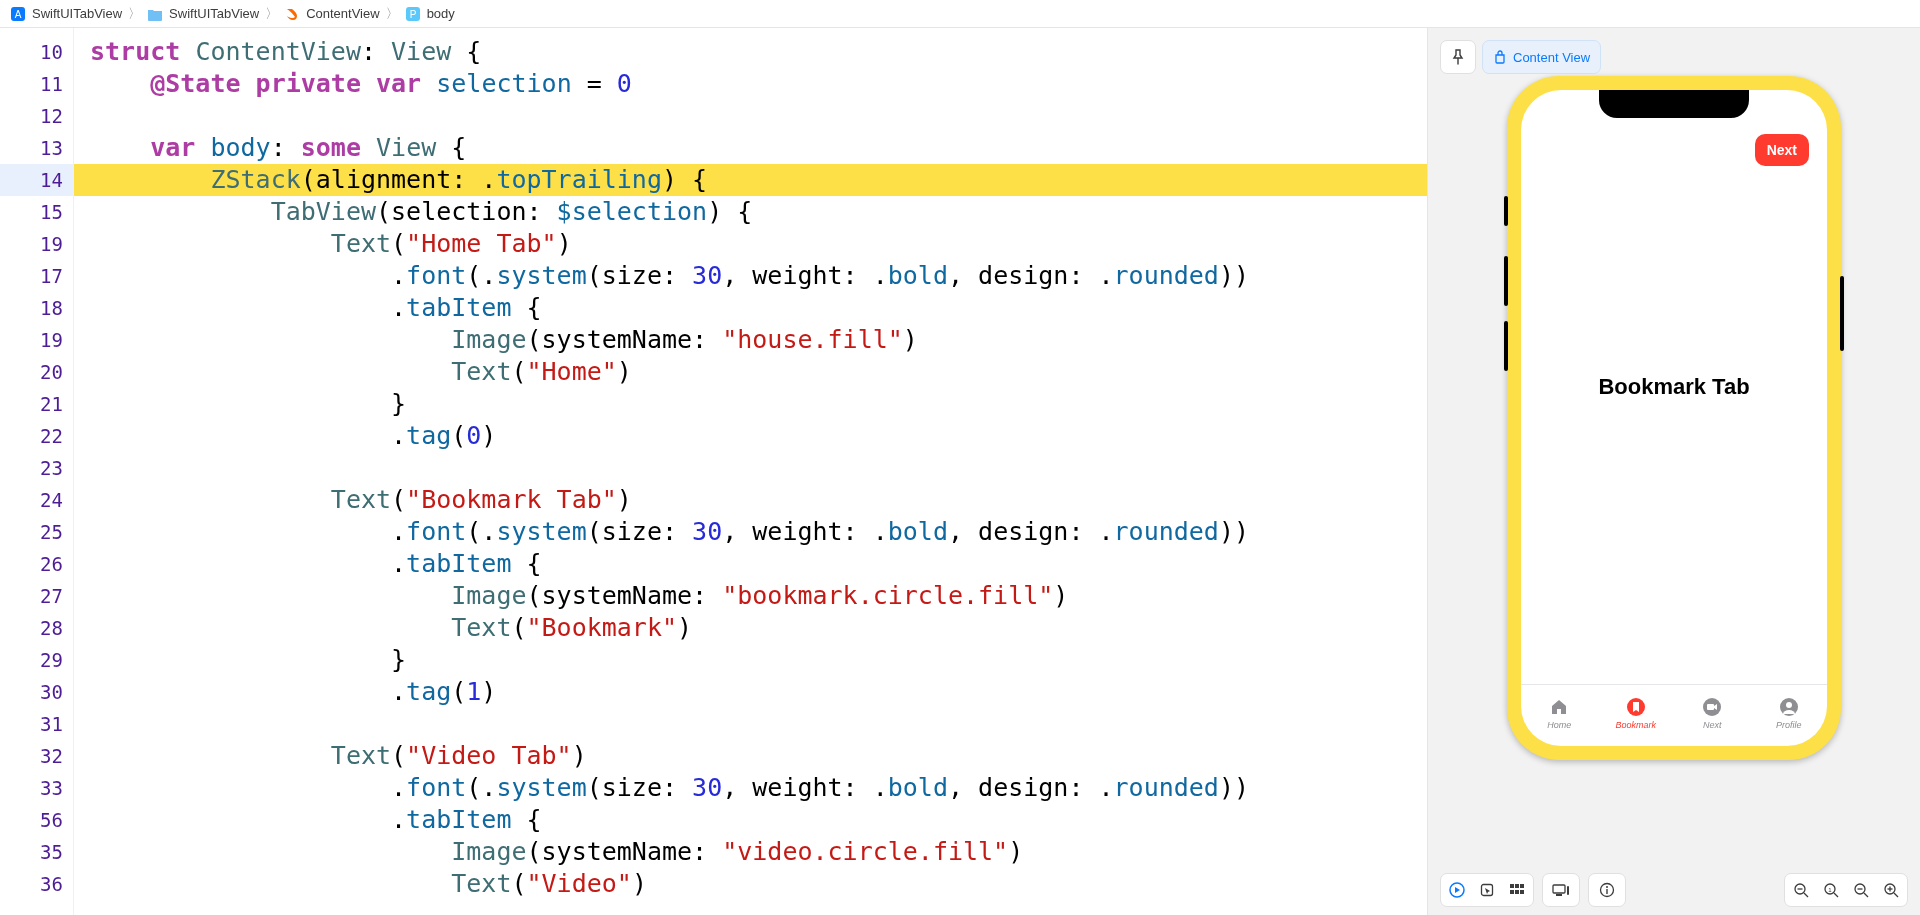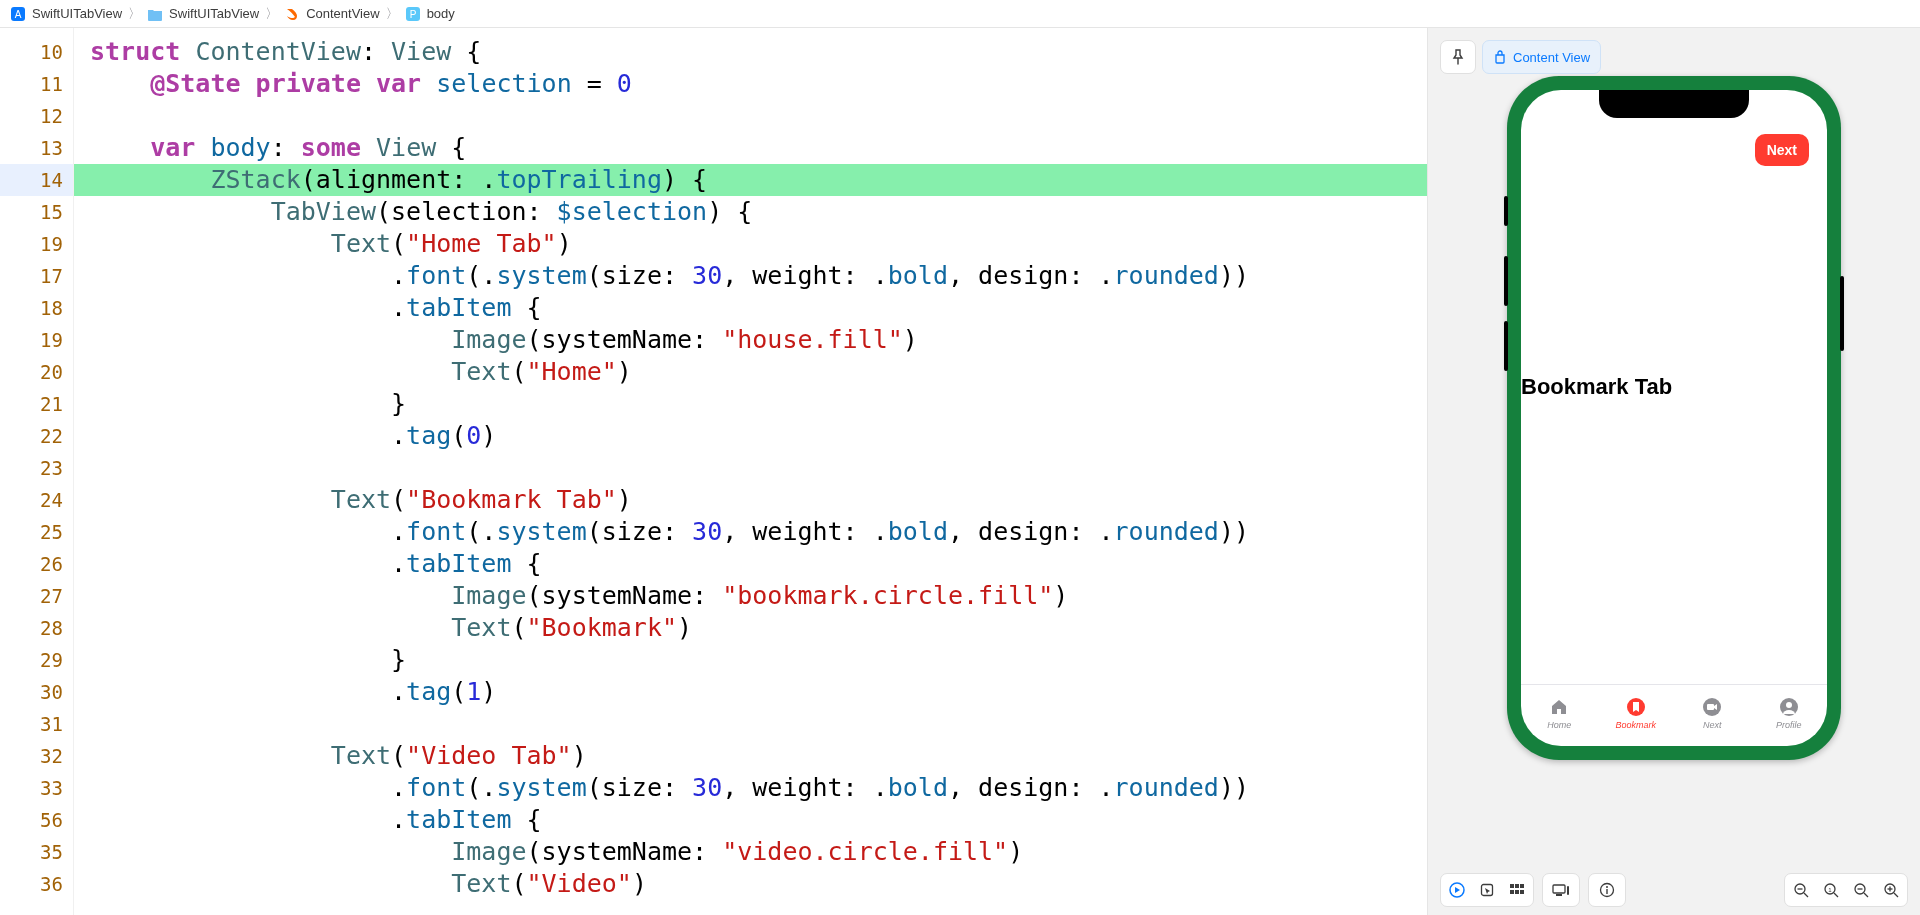--- a/index.html
+++ b/index.html
@@ -31,38 +31,38 @@
   
   .split { display:flex; height: calc(100% - 28px); }
 
   
   .editor { flex: 1 1 auto; border-right: 1px solid #e5e5e5; display:flex; overflow:hidden; }
   .gutter {
     width: 74px;
     background: #fff;
     text-align: right;
     padding: 8px 10px 8px 0;
-    color: #a16207;
+    color: #4c1d95;
     font-family: "SF Mono", Menlo, monospace;
     font-size: 19px;
     line-height: 32px;
     user-select: none;
     border-right: 1px solid #f0f0f0;
   }
   .code {
     flex:1;
     padding: 8px 0 8px 16px;
     font-family: "SF Mono", Menlo, monospace;
     font-size: 25px;
     line-height: 32px;
     white-space: pre;
     overflow: hidden;
   }
   .code .row { height:32px; }
-  .code .row.hl { background: #86efac; margin-left:-16px; padding-left:16px;}
+  .code .row.hl { background: #fde047; margin-left:-16px; padding-left:16px;}
   .gutter .row.hl { background: #e8f0fe; margin-right:-10px; padding-right:10px;}
 
   
   .kw   { color: #ad3da4; font-weight:600;} 
   .tname{ color: #3e6d74; } 
   .id   { color: #0f68a0; } 
   .num  { color: #272ad8; }
   .str  { color: #c41a16; }
   .plain{ color: #000; }
   .punct{ color: #000; }
@@ -101,21 +101,21 @@
   
   .phone-wrap{
     position:absolute;
     top:48px;
     left:50%;
     transform:translateX(-50%);
   }
   .phone{
     width:334px;
     height:684px;
-    background:#15803d;
+    background:#fde047;
     border-radius:52px;
     padding:14px;
     position:relative;
     box-shadow: 0 2px 6px rgba(0,0,0,.25);
   }
   
   .side-l1,.side-l2,.side-l3{position:absolute;left:-3px;width:4px;background:#000;border-radius:3px;}
   .side-l1{top:120px;height:30px;}
   .side-l2{top:180px;height:50px;}
   .side-l3{top:245px;height:50px;}
@@ -129,21 +129,21 @@
     overflow:hidden;
     display:flex;flex-direction:column;
   }
   .notch{
     position:absolute;top:0;left:50%;transform:translateX(-50%);
     width:150px;height:28px;background:#000;
     border-bottom-left-radius:18px;border-bottom-right-radius:18px;
     z-index:2;
   }
   .screen-body{
-    flex:1;display:flex;align-items:center;
+    flex:1;display:flex;align-items:center;justify-content:center;
     font-weight:700;font-size:22px;color:#000;
   }
   .next-btn{
     position:absolute;top:44px;right:18px;
     background:#ff3b30;color:#fff;
     border-radius:10px;
     padding:8px 12px;font-size:14px;font-weight:600;
   }
   .tabbar{
     height:62px;

